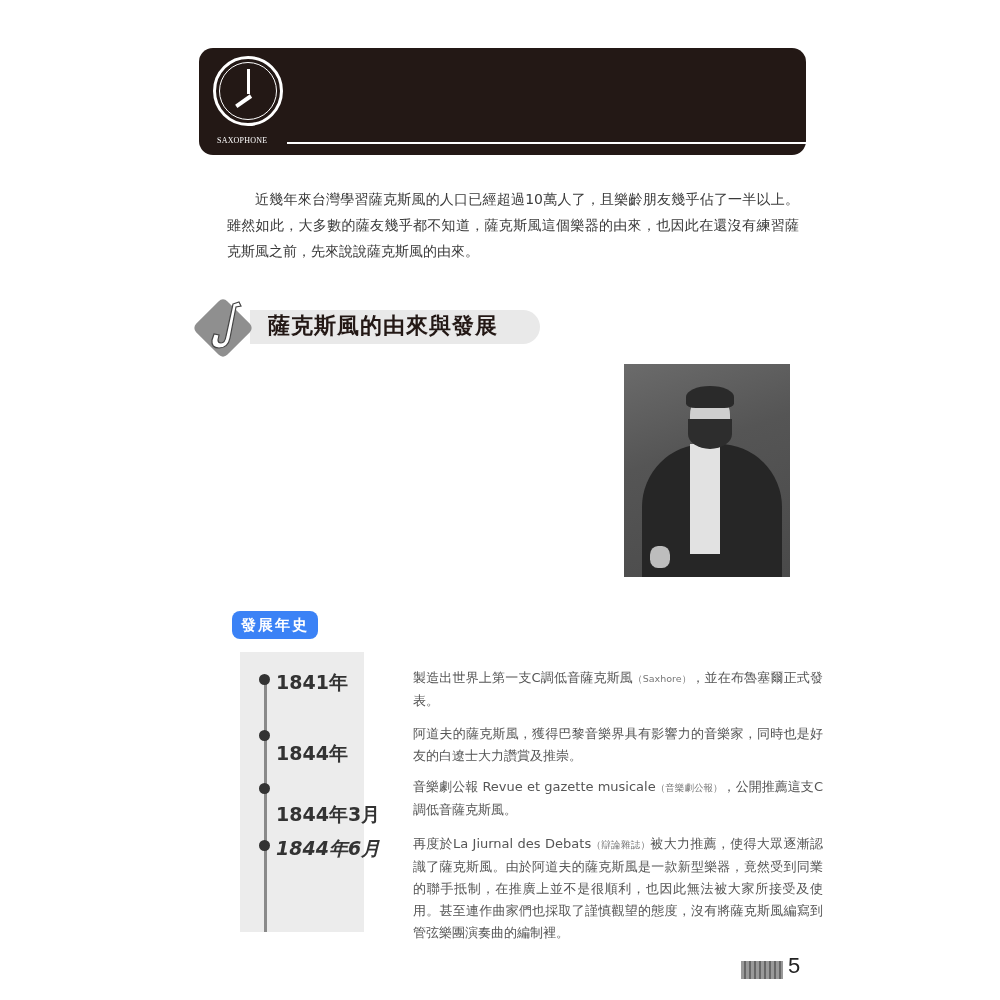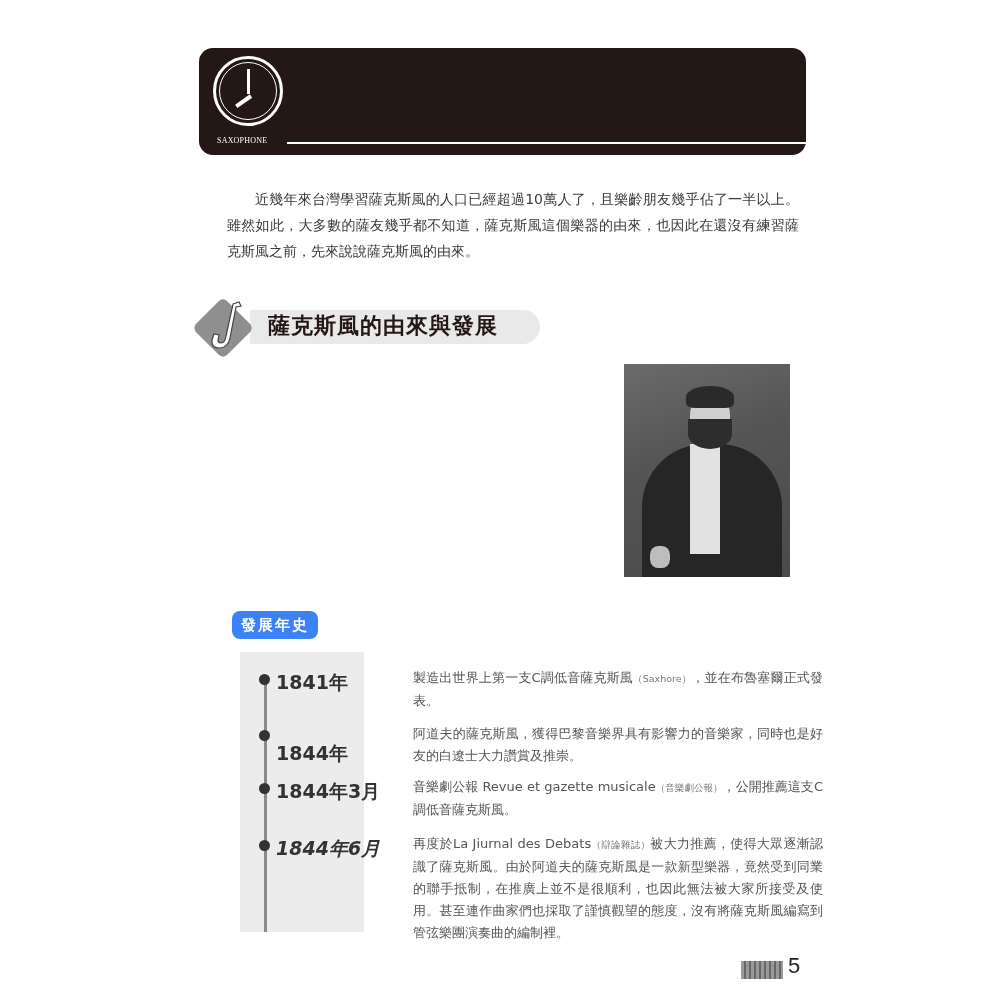--- a/index.html
+++ b/index.html
@@ -190,21 +190,21 @@
 </div>
 
 <div class="tl-item" style="top:0;">
   <div class="tl-dot" style="top:730px;"></div>
   <div class="tl-date" style="top:741px;">1844年</div>
   <div class="tl-text" style="top:723px;"><span>阿道夫的薩克斯風，獲得巴黎音樂界具有影響力的音樂家，同時也是好友的白遼士大力讚賞及推崇。</span><span class="small"></span><span></span></div>
 </div>
 
 <div class="tl-item" style="top:0;">
   <div class="tl-dot" style="top:783px;"></div>
-  <div class="tl-date" style="top:779px;">1844年3月</div>
+  <div class="tl-date" style="top:802px;">1844年3月</div>
   <div class="tl-text" style="top:776px;"><span>音樂劇公報 Revue et gazette musicale</span><span class="small">（音樂劇公報）</span><span>，公開推薦這支C調低音薩克斯風。</span></div>
 </div>
 
 <div class="tl-item" style="top:0;">
   <div class="tl-dot" style="top:840px;"></div>
   <div class="tl-date" style="top:836px;font-style:italic;">1844年6月</div>
   <div class="tl-text" style="top:833px;"><span>再度於La Jiurnal des Debats</span><span class="small">（辯論雜誌）</span><span>被大力推薦，使得大眾逐漸認識了薩克斯風。由於阿道夫的薩克斯風是一款新型樂器，竟然受到同業的聯手抵制，在推廣上並不是很順利，也因此無法被大家所接受及使用。甚至連作曲家們也採取了謹慎觀望的態度，沒有將薩克斯風編寫到管弦樂團演奏曲的編制裡。</span></div>
 </div>
 
 <div class="footer-label">薩克斯風</div>

